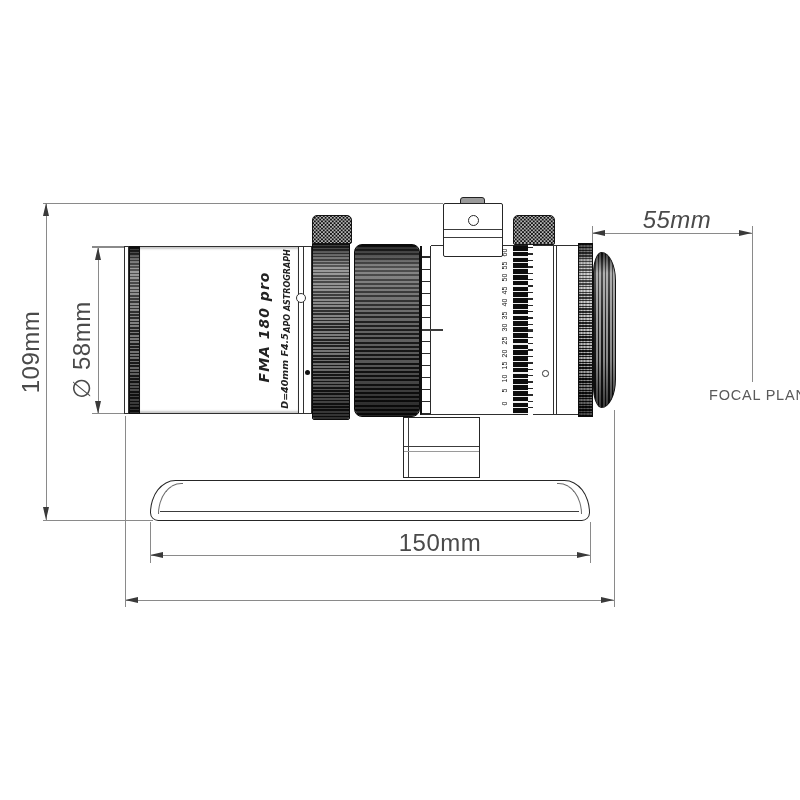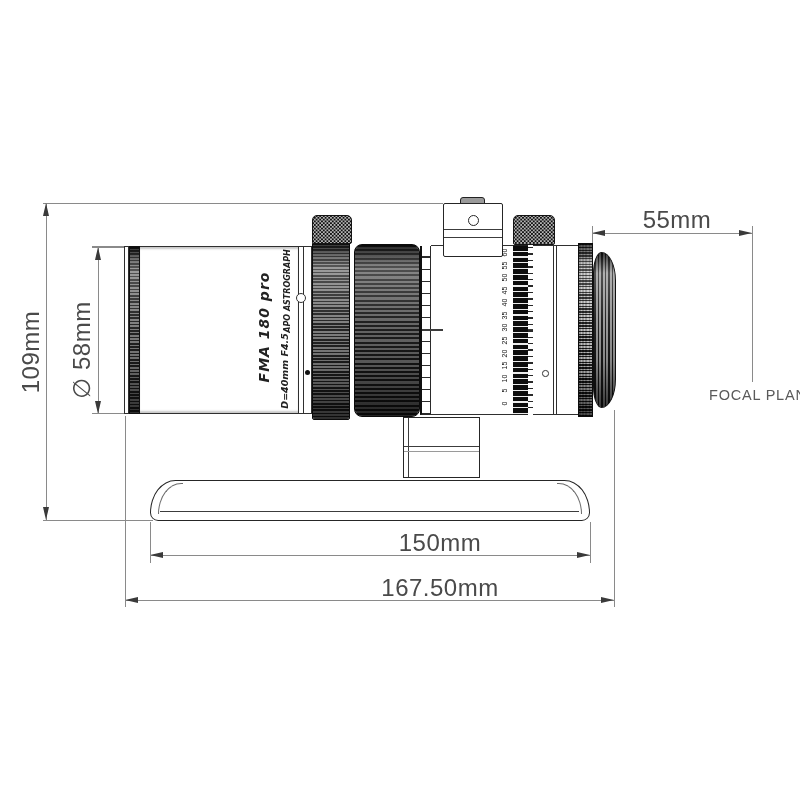--- a/index.html
+++ b/index.html
@@ -62,36 +62,35 @@
   <div class="arrD" style="left:94.5px;top:401px;"></div>
   <div class="hline" style="left:92px;top:246px;width:33px;"></div>
   <div class="hline" style="left:92px;top:412.5px;width:33px;"></div>
   <div class="vlabel" style="left:82px;top:350px;">∅ 58mm</div>
 
   <div class="hline" style="left:592px;top:232.5px;width:160px;"></div>
   <div class="arrL" style="left:592px;top:229.5px;"></div>
   <div class="arrR" style="left:739px;top:229.5px;"></div>
   <div class="vline" style="left:591.5px;top:226px;height:21px;"></div>
   <div class="vline" style="left:751.5px;top:226px;height:156px;"></div>
-  <div class="hlabel" style="left:677px;top:206px;">55mm</div>
+  <div class="hlabel" style="left:677px;top:206px;font-style:italic;">55mm</div>
   <div class="smalllabel" style="left:709px;top:387px;">FOCAL PLANE</div>
 
   <div class="hline" style="left:150px;top:554.5px;width:440px;"></div>
   <div class="arrL" style="left:150px;top:551.5px;"></div>
   <div class="arrR" style="left:577px;top:551.5px;"></div>
   <div class="vline" style="left:149.5px;top:522px;height:41px;"></div>
   <div class="vline" style="left:589.5px;top:522px;height:41px;"></div>
   <div class="hlabel" style="left:440px;top:529px;">150mm</div>
 
   <div class="hline" style="left:125px;top:599.5px;width:489px;"></div>
   <div class="arrL" style="left:125px;top:596.5px;"></div>
   <div class="arrR" style="left:601px;top:596.5px;"></div>
   <div class="vline" style="left:124.5px;top:416px;height:191px;"></div>
   <div class="vline" style="left:613.5px;top:410px;height:197px;"></div>
-  <div class="hlabel" style="left:440px;top:574px;">167.50mm</div>
 
   <div class="part white" style="left:124px;top:246px;width:5px;height:168px;border:1.5px solid #2f2f2f;"></div>
   <div class="part tex-fine shade" style="left:128.5px;top:246px;width:11.5px;height:168px;border:1px solid #101010;"></div>
 
   <div class="part white tube-inner" style="left:140px;top:246px;width:158px;height:168px;border-top:1.8px solid #2f2f2f;border-bottom:1.8px solid #2f2f2f;"></div>
   <div class="tubetext" style="left:264px;top:327px;font-size:14px;font-weight:700;letter-spacing:1px;">FMA 180 pro</div>
   <div class="tubetext" style="left:284px;top:371px;font-size:9.5px;font-weight:700;">D=40mm F4.5</div>
   <div class="tubetext" style="left:287px;top:291px;font-size:8px;font-weight:700;">APO ASTROGRAPH</div>
 
   <div class="part white" style="left:298px;top:246px;width:14px;height:168px;border:1.5px solid #2f2f2f;border-top-width:1.8px;border-bottom-width:1.8px;background:linear-gradient(90deg,#fff 0 4px,#2f2f2f 4px 5.4px,#fff 5.4px);"></div>

